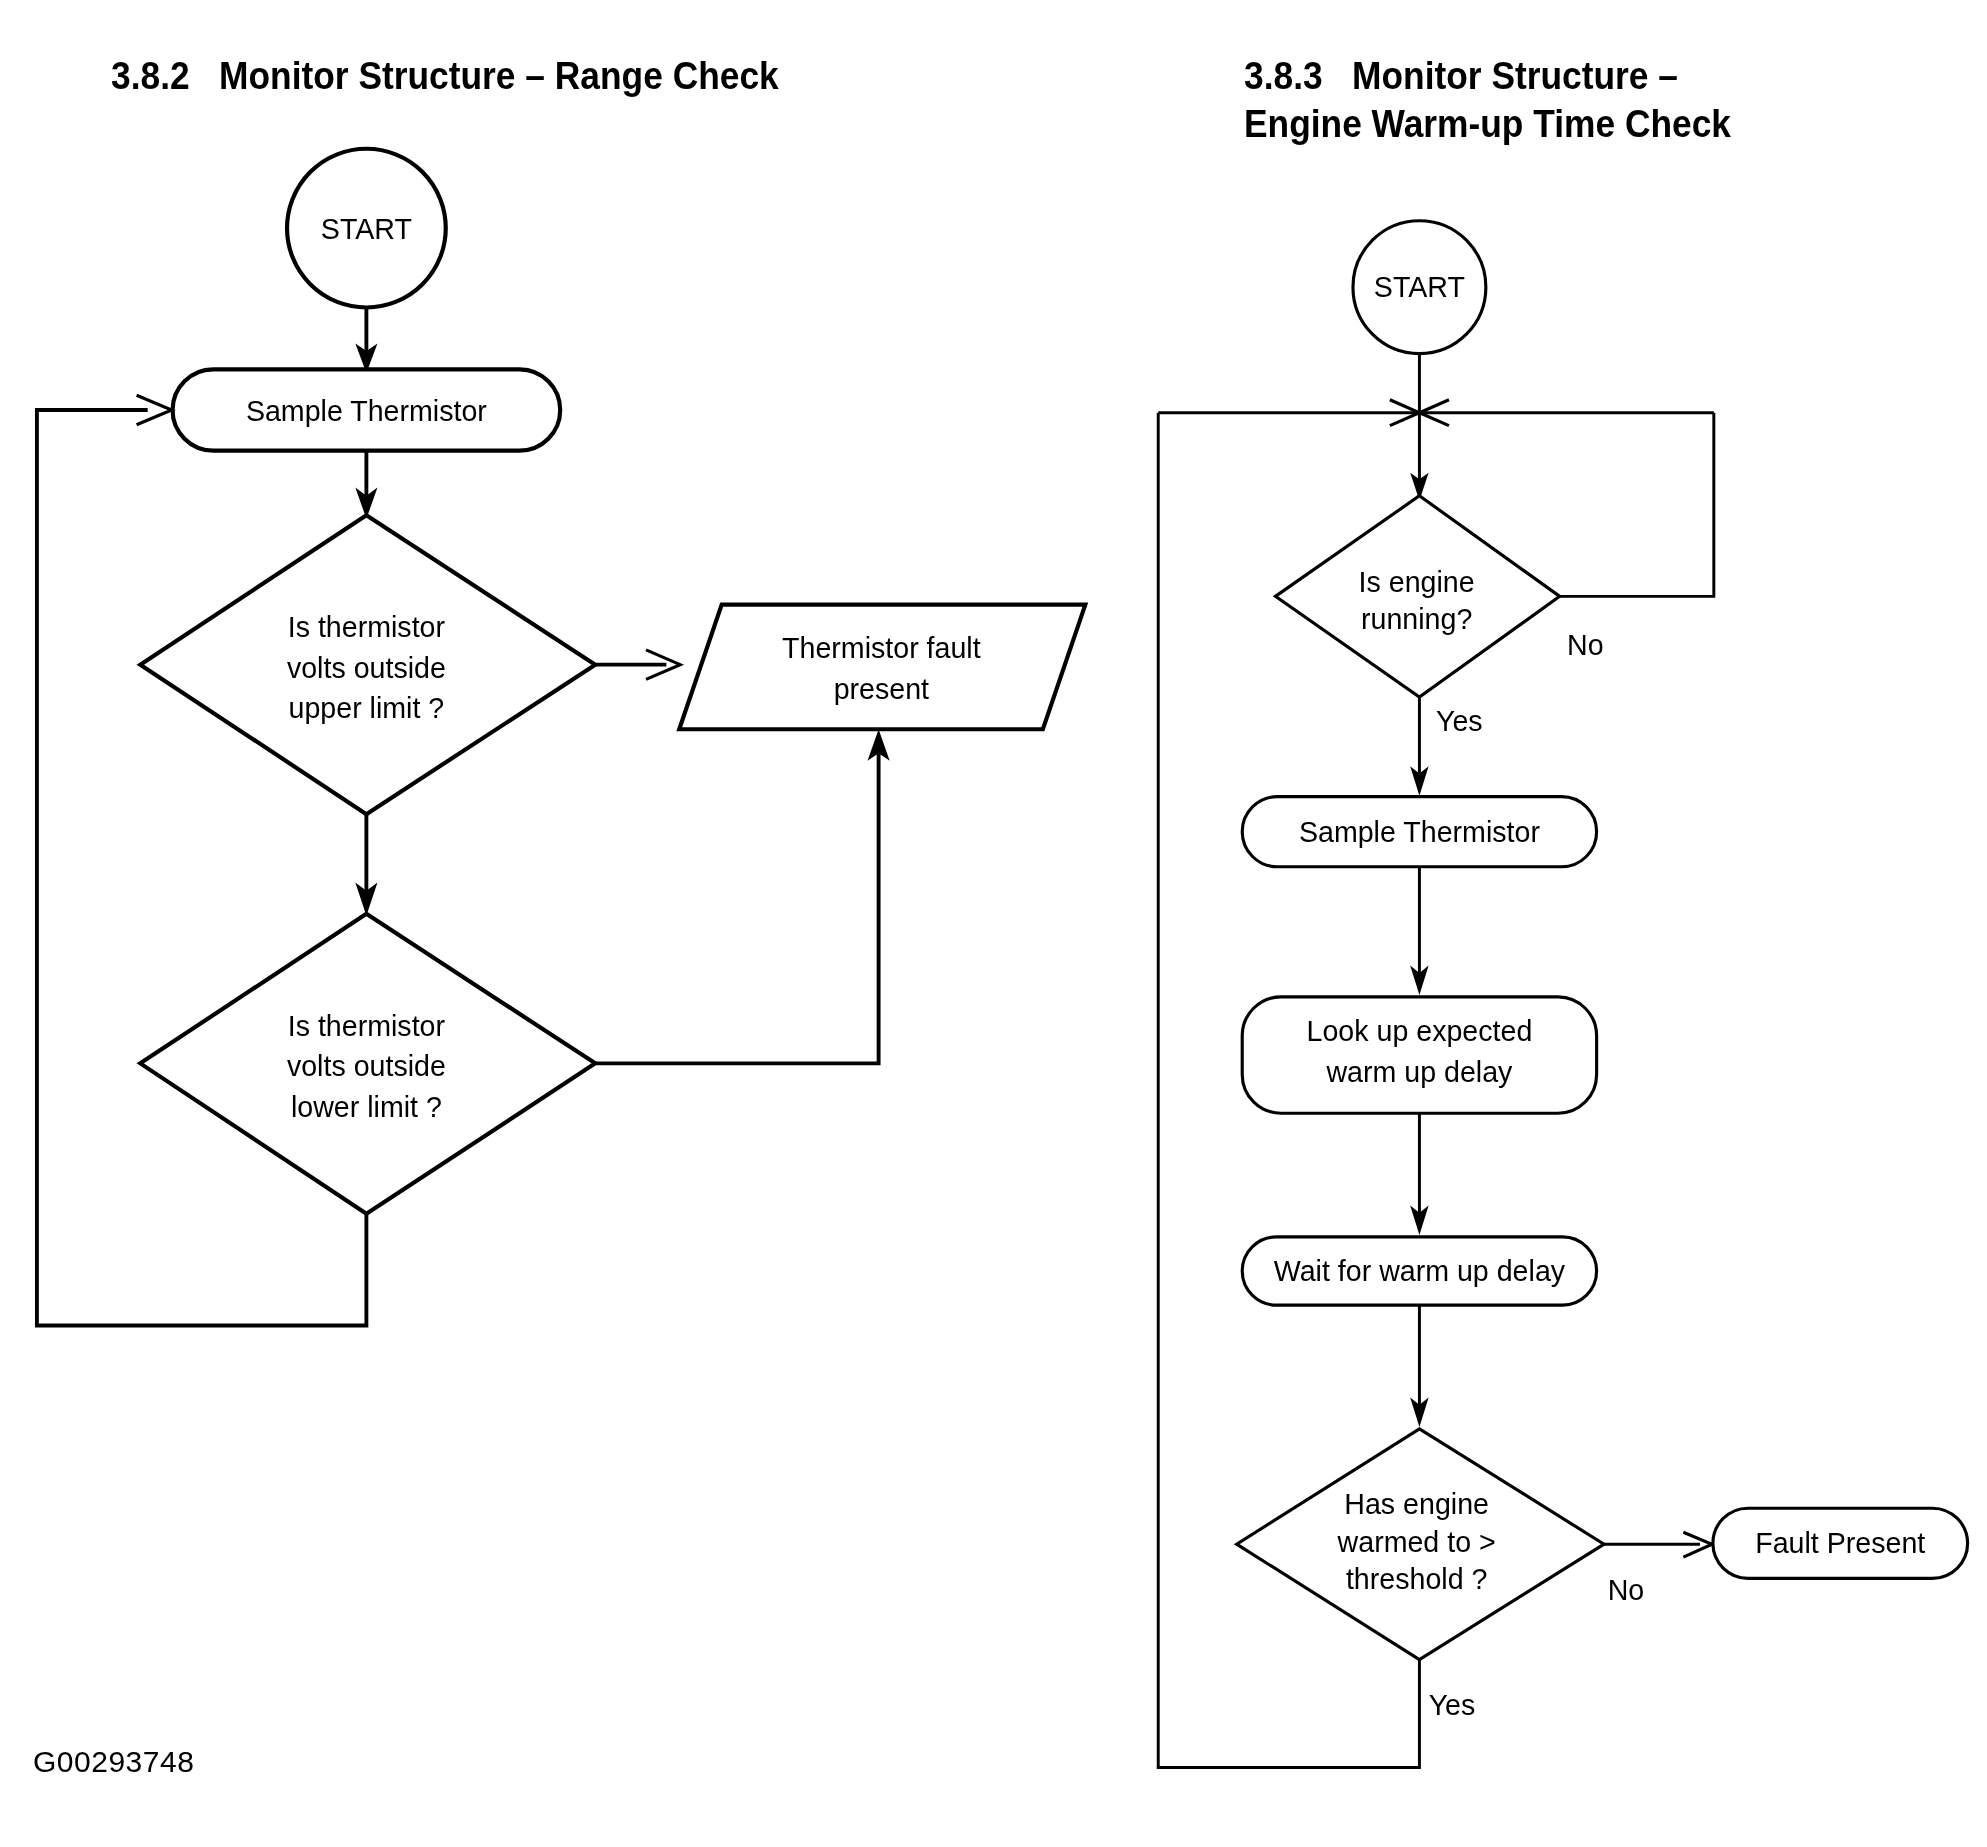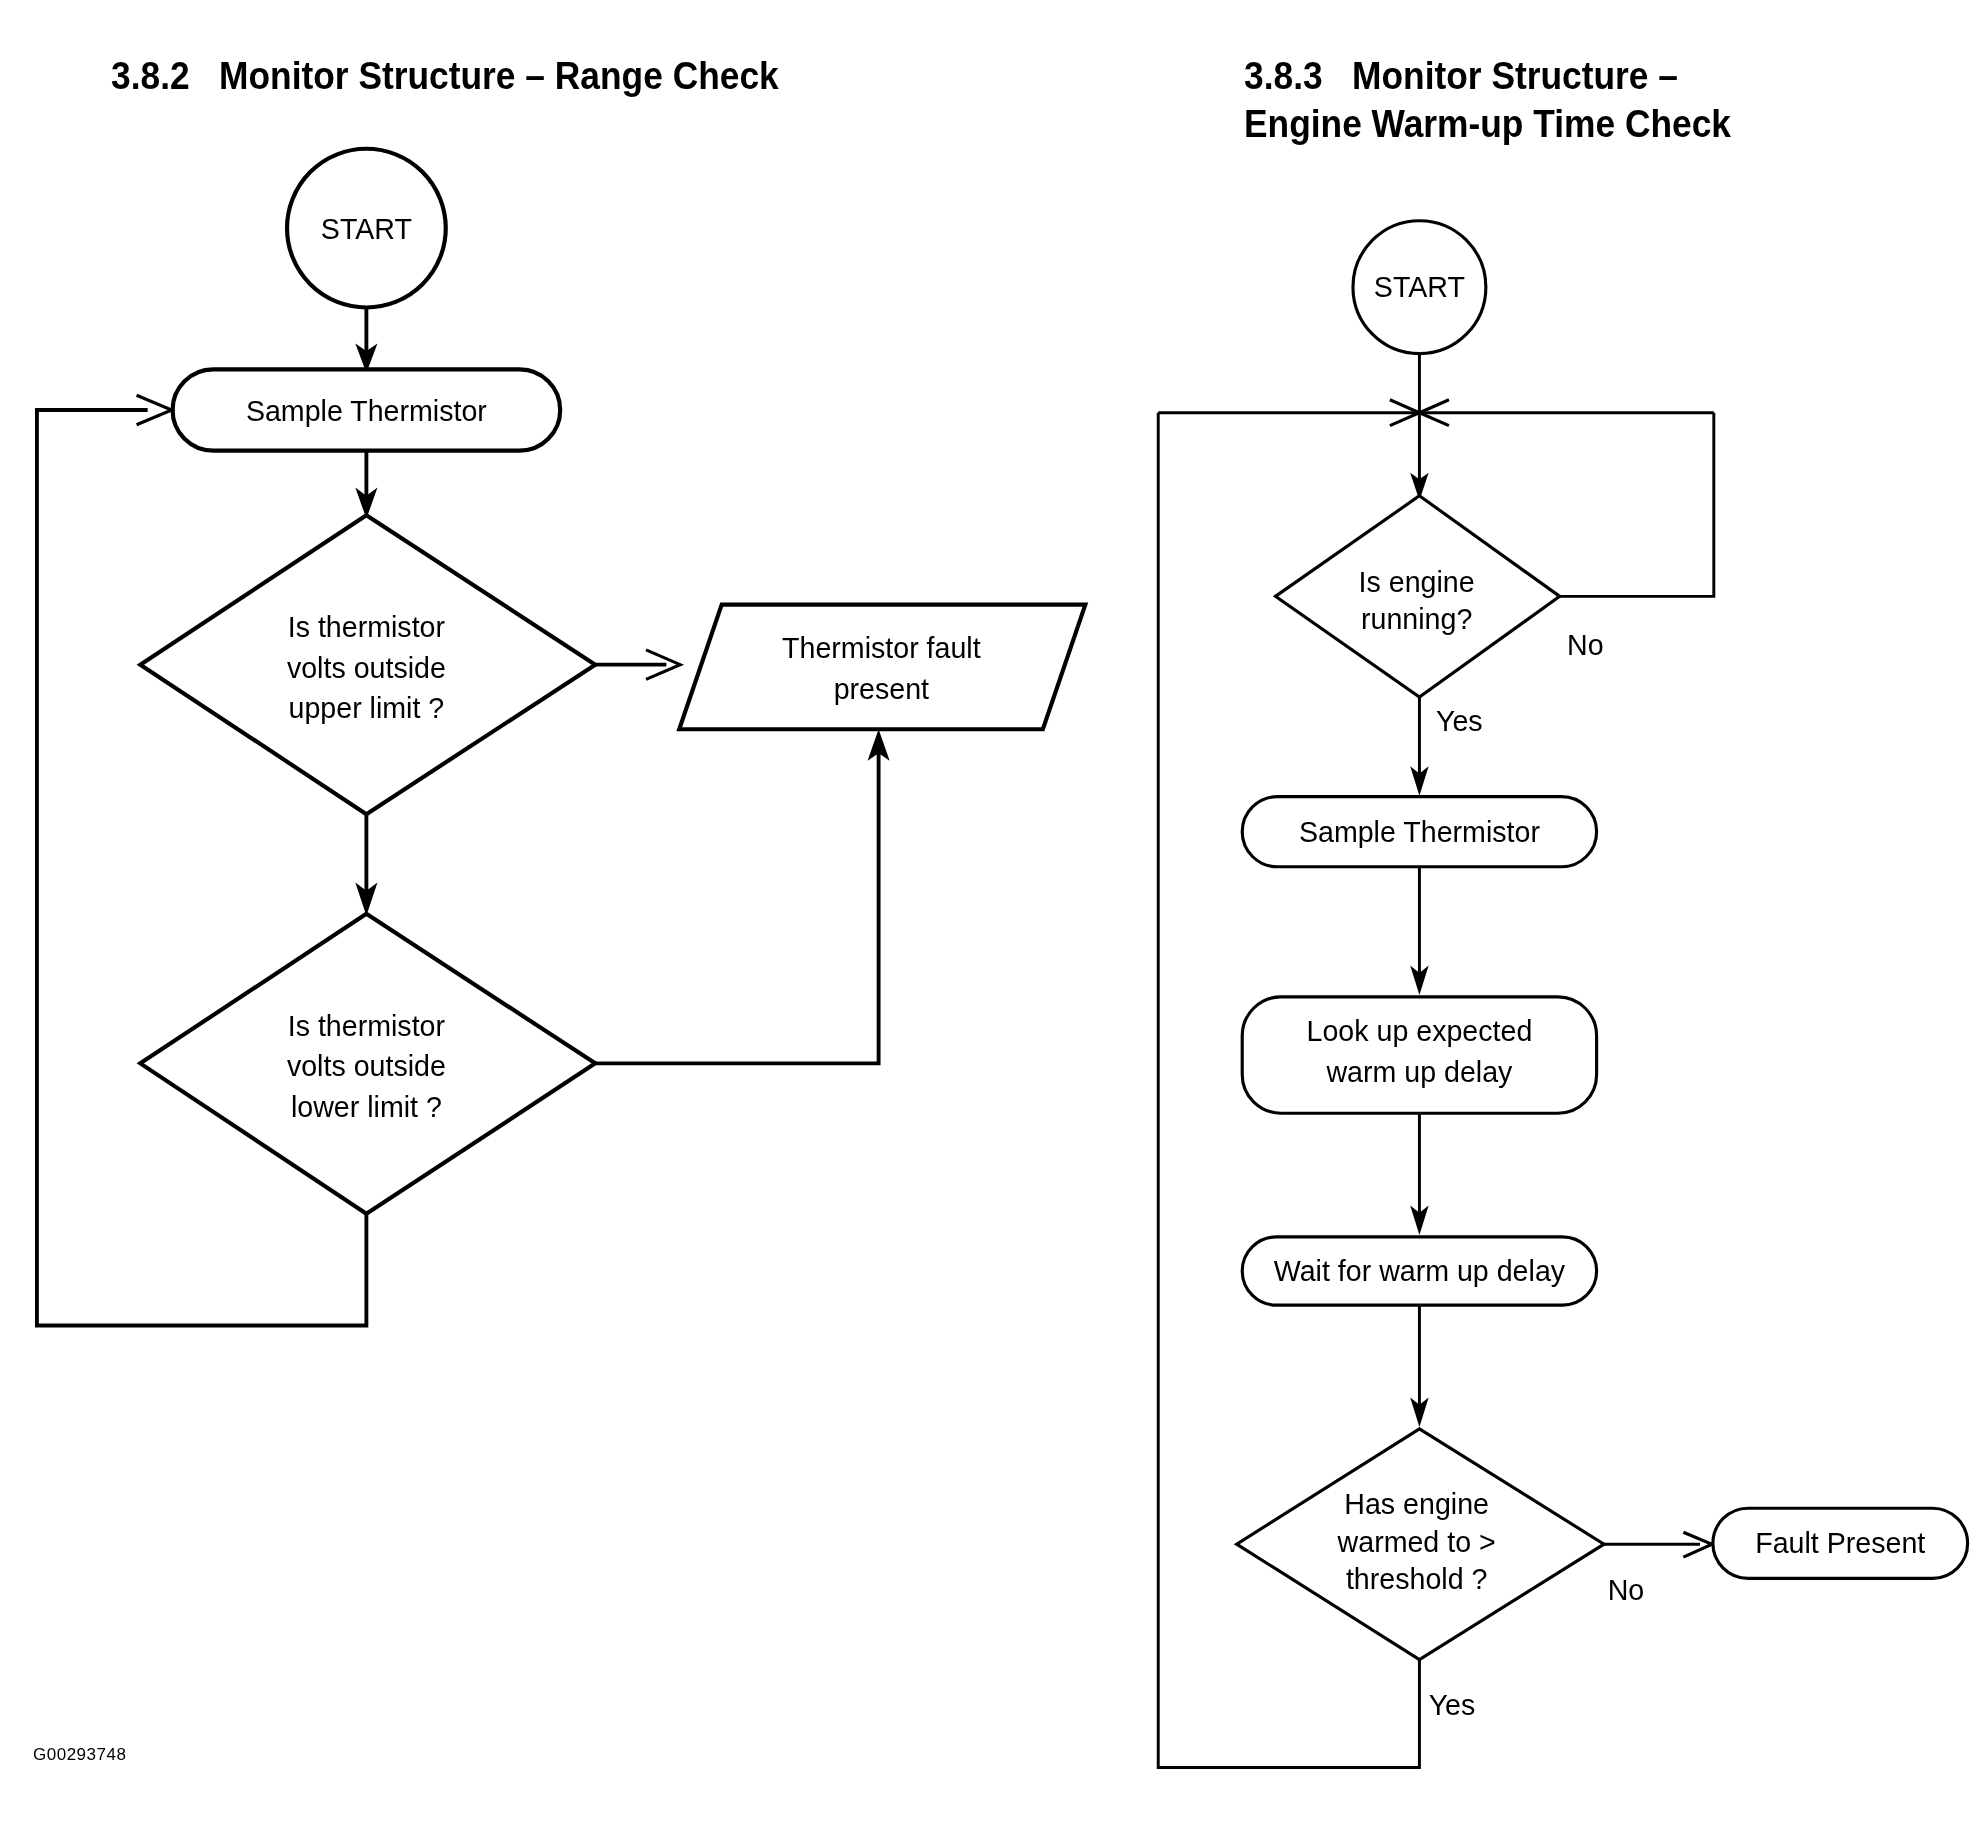--- a/index.html
+++ b/index.html
@@ -32,21 +32,21 @@
     white-space: pre;
     transform: scaleX(0.93);
     transform-origin: left top;
   }
   #heading-left  { left: 111px; top: 52px; }
   #heading-right { left: 1244px; top: 52px; }
   #footer-code {
     position: absolute;
     left: 33px;
     top: 1745px;
-    font-size: 17px;
+    font-size: 30px;
     font-family: "Liberation Sans", sans-serif;
     letter-spacing: 0.5px;
     white-space: pre;
   }
   svg.flow {
     position: absolute;
     left: 0;
     top: 0;
     width: 1987px;
     height: 1848px;

